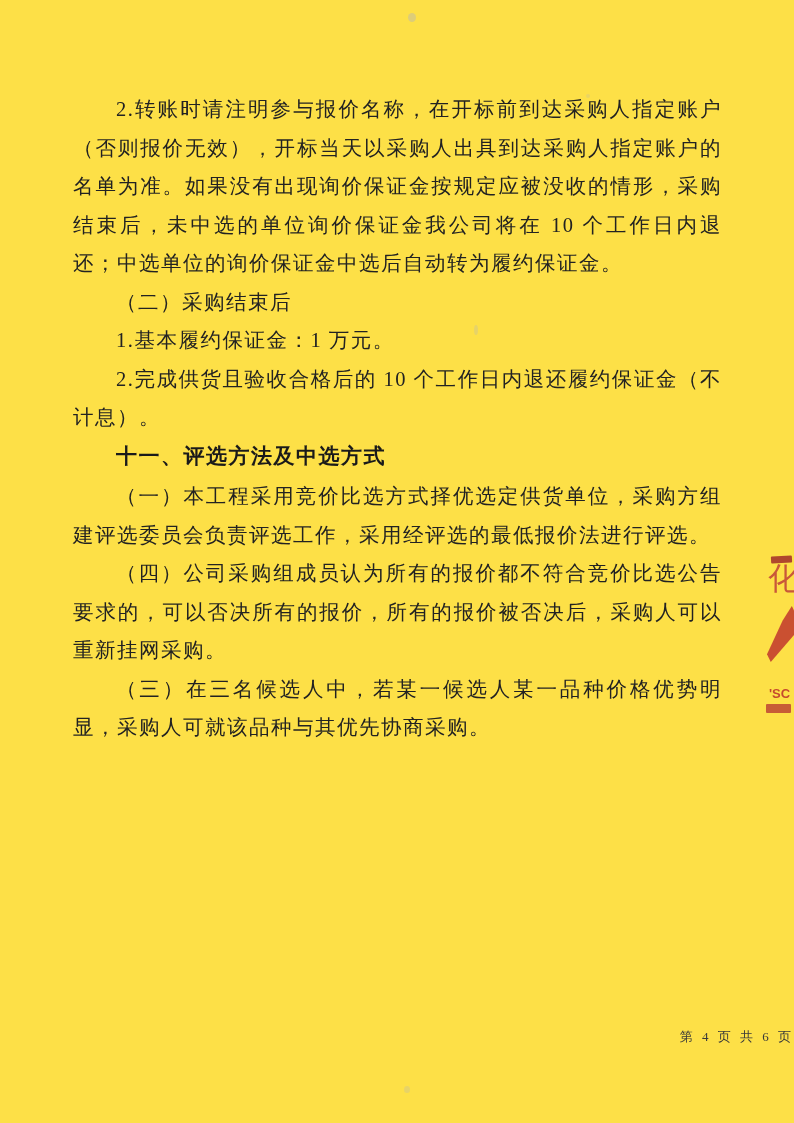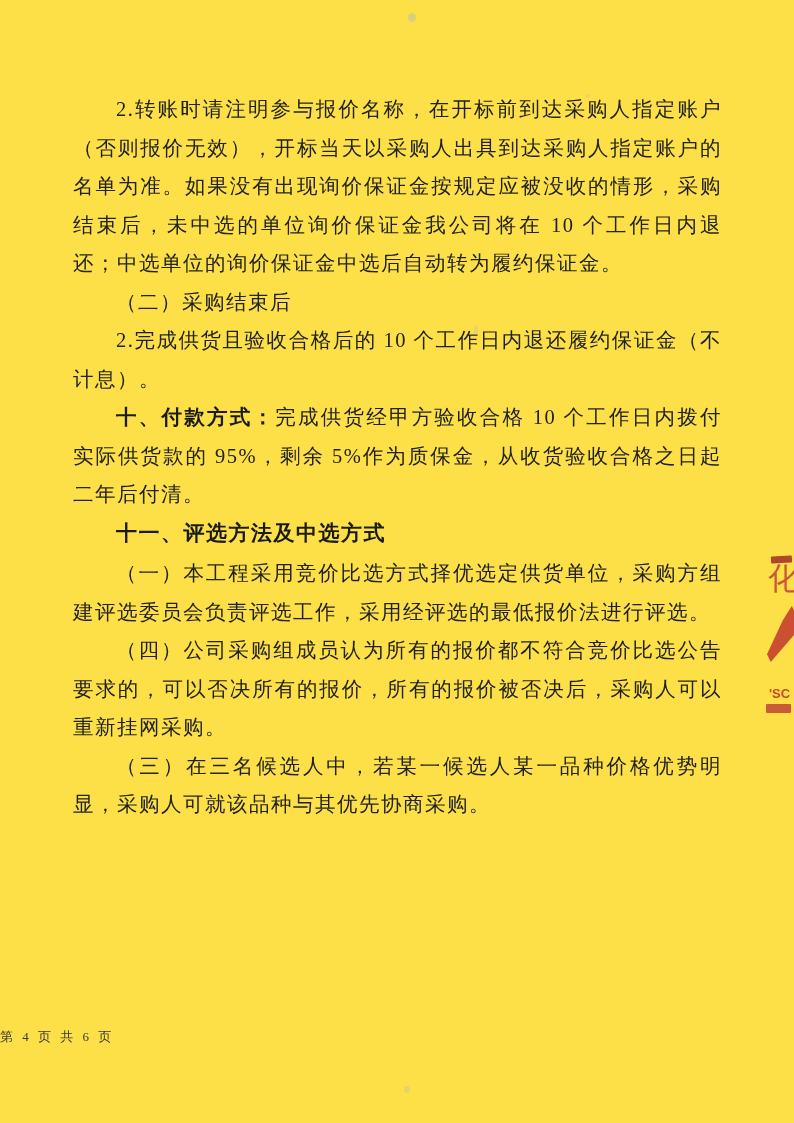--- a/index.html
+++ b/index.html
@@ -27,21 +27,21 @@
   }
   .run-bold {
     font-family:"Liberation Sans", sans-serif;
     font-weight:bold;
     color:#1a1a1a;
   }
   .heading b { font-size:21px;font-family:Liberation Mono, monospace; }
   .footer {
     position:absolute;
     left:0; top:1028px; width:100%;
-    text-align:left;
+    text-align:right;
     font-size:13px;
     letter-spacing:3px;
     color:#3a3a3a;
   }
   
   .seal-frag { position:absolute; pointer-events:none; }
   .seal-bar-top {
     left:771px; top:556px; width:21px; height:7px;
     background:#a8392b; transform:rotate(-3deg);
     border-radius:1px; opacity:.92;
@@ -75,22 +75,22 @@
   .noise-4 { left:586px; top:94px; width:4px; height:4px; opacity:.25; }
 </style>
 </head>
 <body>
 
 <div class="page">
 
   <div class="content">
     <p class="para"><span>2.转账时请注明参与报价名称，在开标前到达采购人指定账户（否则报价无效），开标当天以采购人出具到达采购人指定账户的名单为准。如果没有出现询价保证金按规定应被没收的情形，采购结束后，未中选的单位询价保证金我公司将在 10 个工作日内退还；中选单位的询价保证金中选后自动转为履约保证金。</span></p>
     <p class="para"><span>（二）采购结束后</span></p>
+    <p class="para"><span>1.基本履约保证金：1 万元。</span></p>
     <p class="para"><span>2.完成供货且验收合格后的 10 个工作日内退还履约保证金（不计息）。</span></p>
-    <p class="para"><b class="run-bold">十、付款方式：</b><span>完成供货经甲方验收合格 10 个工作日内拨付实际供货款的 95%，剩余 5%作为质保金，从收货验收合格之日起二年后付清。</span></p>
     <p class="para heading"><b class="run-bold">十一、评选方法及中选方式</b></p>
     <p class="para"><span>（一）本工程采用竞价比选方式择优选定供货单位，采购方组建评选委员会负责评选工作，采用经评选的最低报价法进行评选。</span></p>
     <p class="para"><span>（四）公司采购组成员认为所有的报价都不符合竞价比选公告要求的，可以否决所有的报价，所有的报价被否决后，采购人可以重新挂网采购。</span></p>
     <p class="para"><span>（三）在三名候选人中，若某一候选人某一品种价格优势明显，采购人可就该品种与其优先协商采购。</span></p>
   </div>
 
   <div class="footer">第 4 页 共 6 页</div>
 
   <div class="seal-frag seal-bar-top"></div>
   <div class="seal-frag seal-glyph-top">化</div>

